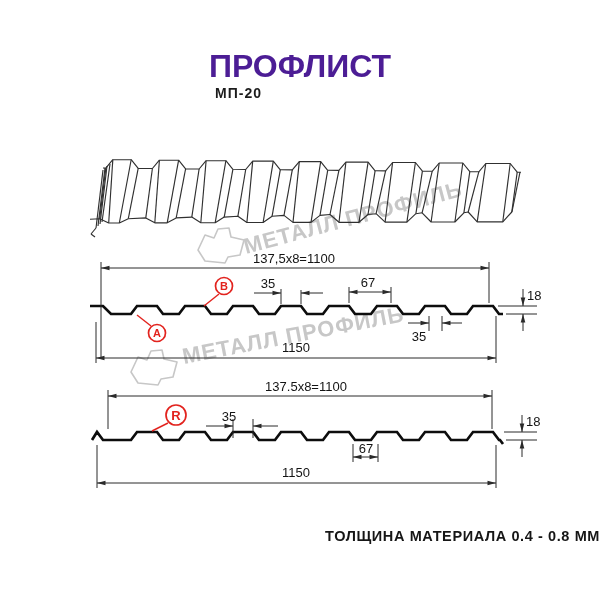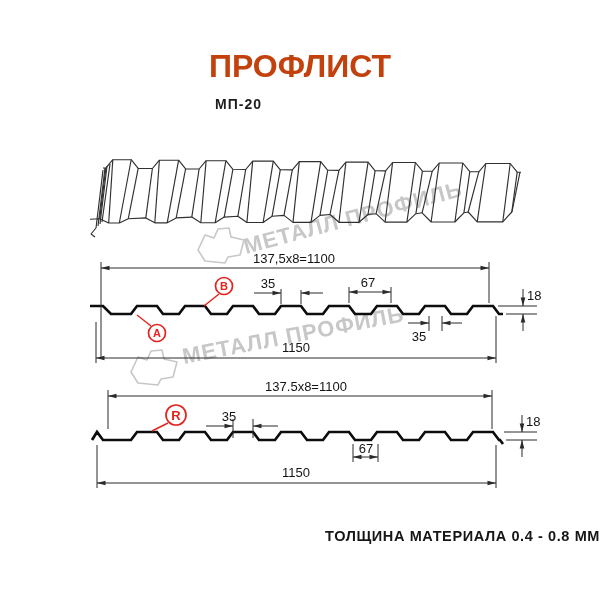--- a/index.html
+++ b/index.html
@@ -1,20 +1,20 @@
 <!DOCTYPE html>
 <html><head>
 <meta charset="utf-8">
 <style>
   html,body{margin:0;padding:0;}
   body{width:600px;height:600px;background:#fff;position:relative;overflow:hidden;
        font-family:"Liberation Sans",sans-serif;}
   .title{position:absolute;top:48px;left:0;width:600px;text-align:center;
-         font-size:32px;font-weight:700;letter-spacing:0px;color:#c2410c;}
-  .subtitle{position:absolute;top:96px;left:0;width:477px;text-align:center;
+         font-size:32px;font-weight:700;letter-spacing:0px;color:#4c1d95;}
+  .subtitle{position:absolute;top:85px;left:0;width:477px;text-align:center;
          font-size:14px;font-weight:600;letter-spacing:1px;color:#1c1c1c;}
   .footer{position:absolute;top:528px;left:0;width:600px;text-align:right;
          font-size:14.5px;font-weight:600;letter-spacing:0.6px;color:#161616;}
   svg{position:absolute;top:0;left:0;}
   .p3d{stroke:#303030;stroke-width:1.15;fill:none;stroke-linejoin:round;}
   .prof{stroke:#0d0d0d;stroke-width:2.7;fill:none;stroke-linejoin:miter;}
   .dim{stroke:#2a2a2a;stroke-width:1;fill:none;}
   .dimfill{fill:#2a2a2a;stroke:none;}
   .wm{stroke:#c7c7c7;stroke-width:1.6;fill:none;stroke-linejoin:round;}
   text{font-family:"Liberation Sans",sans-serif;fill:#141414;}

